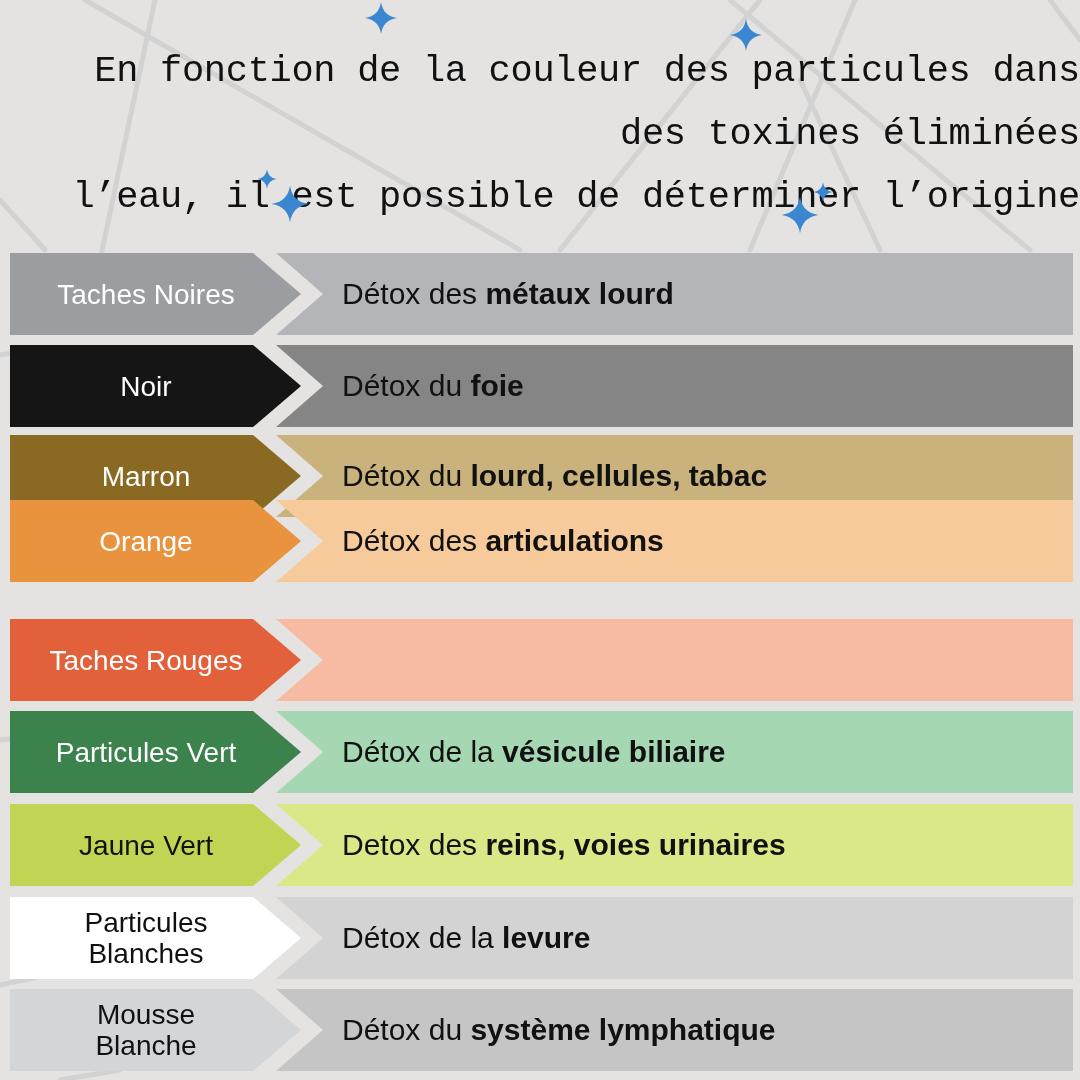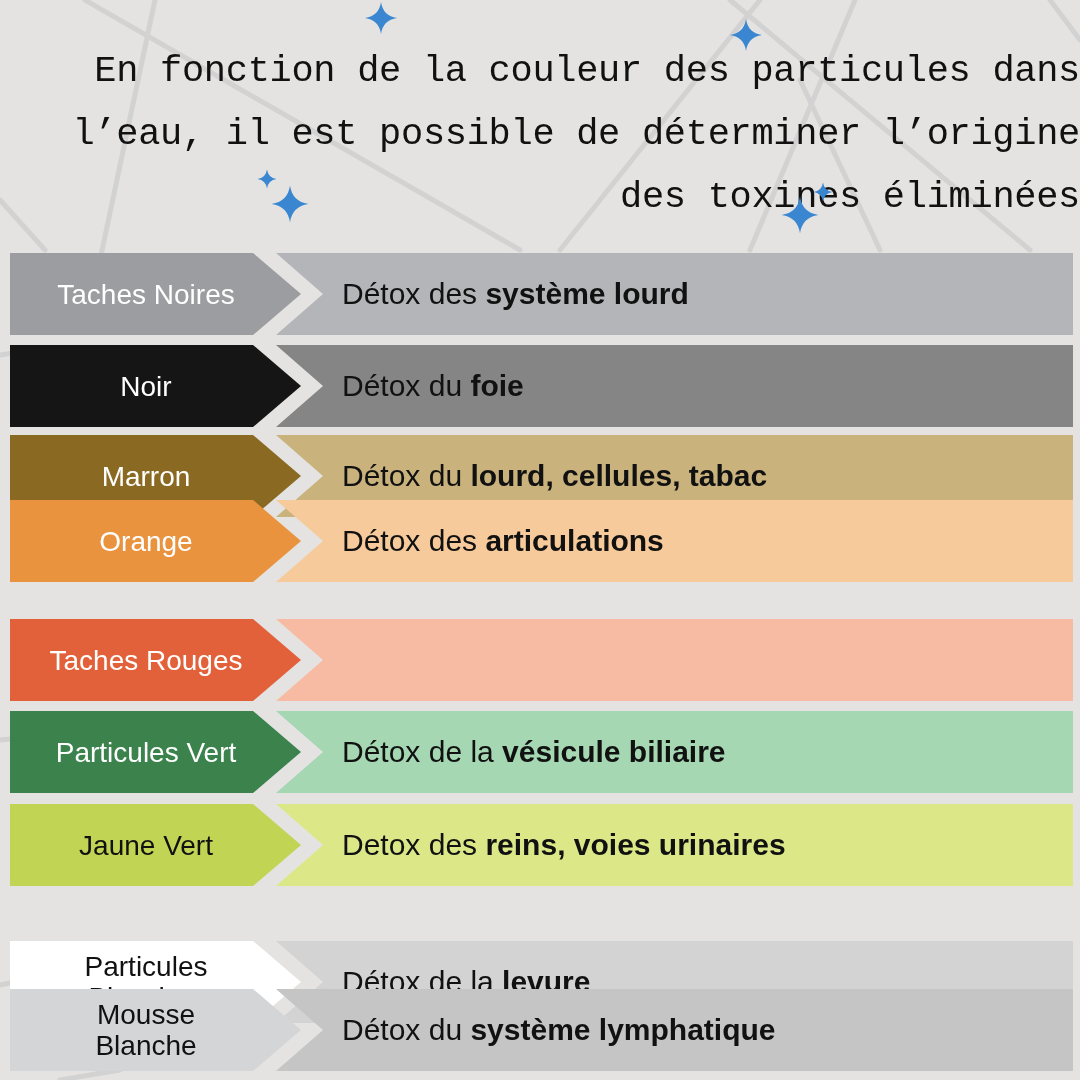--- a/index.html
+++ b/index.html
@@ -62,38 +62,38 @@
     <use href="#star" transform="translate(746,35) scale(1)"></use>
     <use href="#star" transform="translate(267,179) scale(0.6)"></use>
     <use href="#star" transform="translate(290,204) scale(1.15)"></use>
     <use href="#star" transform="translate(823,192) scale(0.6)"></use>
     <use href="#star" transform="translate(800,215) scale(1.15)"></use>
   </g>
 </svg>
 
 <div class="title">
   <span class="line">En fonction de la couleur des particules dans</span>
+  <span class="line">des toxines éliminées</span>
   <span class="line">l’eau, il est possible de déterminer l’origine</span>
-  <span class="line">des toxines éliminées</span>
 </div>
 
 <div id="rows">
     <div class="row" style="top: 253px;">
     <svg class="shapes" viewBox="0 0 1080 82">
       <polygon class="desc-shape" points="276,0 1073,0 1073,82 276,82 323,41" fill="#b4b5b8"></polygon>
       <polygon class="label-shape" points="10,0 253,0 301,41 253,82 10,82" fill="#9c9da1"></polygon>
     </svg>
     <div class="label" style="color: rgb(255, 255, 255);">
       <div class="label-inner">
           <span>Taches Noires</span>
         </div>
     </div>
     <div class="desc">
       <span class="d-reg" style="white-space: pre;">Détox des </span>
-        <b class="d-bold">système lourd</b>
+        <b class="d-bold">métaux lourd</b>
         <span class="d-tail"></span>
     </div>
   </div>
     <div class="row" style="top: 345px;">
     <svg class="shapes" viewBox="0 0 1080 82">
       <polygon class="desc-shape" points="276,0 1073,0 1073,82 276,82 323,41" fill="#858585"></polygon>
       <polygon class="label-shape" points="10,0 253,0 301,41 253,82 10,82" fill="#151515"></polygon>
     </svg>
     <div class="label" style="color: rgb(255, 255, 255);">
       <div class="label-inner">
@@ -174,21 +174,21 @@
       <div class="label-inner">
           <span>Jaune Vert</span>
         </div>
     </div>
     <div class="desc">
       <span class="d-reg" style="white-space: pre;">Detox des </span>
         <b class="d-bold">reins, voies urinaires</b>
         <span class="d-tail"></span>
     </div>
   </div>
-    <div class="row" style="top: 941px;">
+    <div class="row" style="top: 897px;">
     <svg class="shapes" viewBox="0 0 1080 82">
       <polygon class="desc-shape" points="276,0 1073,0 1073,82 276,82 323,41" fill="#d3d3d3"></polygon>
       <polygon class="label-shape" points="10,0 253,0 301,41 253,82 10,82" fill="#ffffff"></polygon>
     </svg>
     <div class="label" style="color: rgb(17, 17, 17);">
       <div class="label-inner">
           <span>Particules</span>
           <span>Blanches</span>
         </div>
     </div>

